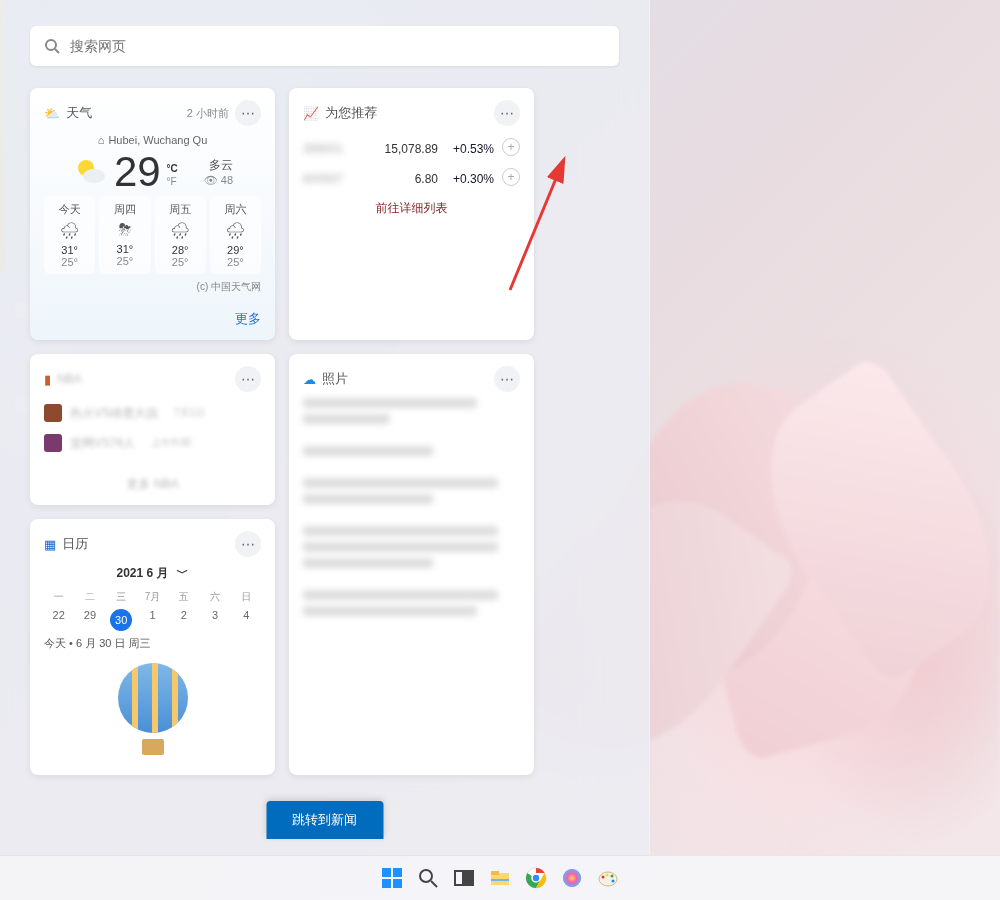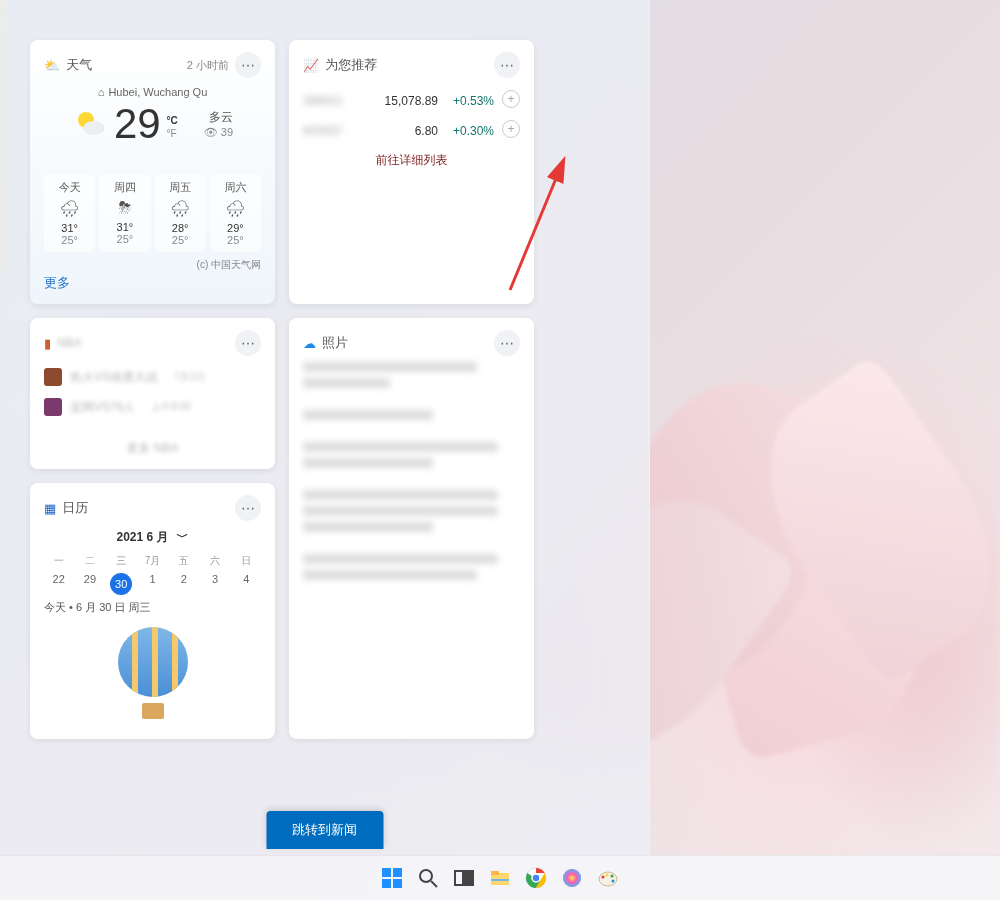--- a/index.html
+++ b/index.html
@@ -48,34 +48,34 @@
 
 .weather-card { background:linear-gradient(180deg,#ffffff,#eef5fb); }
 .w-loc { text-align:center;font-size:11px;color:#666;margin-top:8px;display:flex;justify-content:center;gap:4px;align-items:center;}
 .w-main { display:flex;align-items:center;justify-content:center;gap:6px;margin-top:2px;}
 .w-temp { font-size:42px;font-weight:300;color:#333;}
 .w-units { display:flex;flex-direction:column;font-size:10px;color:#888;line-height:1.3;margin-top:6px;}
 .w-units .active{color:#333;font-weight:600;}
 .w-cond { margin-left:20px;text-align:right;font-size:12px;color:#555;}
 .w-cond .aqi{font-size:11px;color:#888;}
 .w-icon{width:36px;height:36px;}
-.forecast { display:flex;gap:4px;margin-top:26px;}
+.forecast { display:flex;gap:4px;margin-top:0;}
 .fday { flex:1;background:rgba(255,255,255,0.6);border-radius:6px;padding:6px 2px;text-align:center;font-size:11px;color:#555;}
 .fday .fi{font-size:16px;margin:4px 0;}
 .fday .hi{color:#333;}
 .fday .lo{color:#888;}
 .w-src{font-size:10px;color:#888;text-align:right;margin-top:6px;}
-.w-more{text-align:left;color:#2173c9;font-size:13px;margin-top:2px;}
+.w-more{text-align:right;color:#2173c9;font-size:13px;margin-top:16px;}
 
 
 .stock-row{display:flex;align-items:flex-end;margin-top:12px;font-size:12px;}
 .stock-name{width:70px;}
 .sblur{filter:blur(3px);color:#aaa;}
 .stock-val{flex:1;text-align:right;color:#333;}
-.stock-chg{width:56px;text-align:right;color:#0f766e;}
+.stock-chg{width:56px;text-align:right;color:#0f172a;}
 .stock-add{width:18px;height:18px;border:1px solid #ccc;border-radius:50%;margin-left:8px;display:flex;align-items:center;justify-content:center;color:#aaa;font-size:12px;}
 .stock-link{text-align:center;color:#7f1d1d;font-size:12px;margin-top:14px;}
 
 
 .news-card .blurline{height:10px;background:#ddd;border-radius:3px;margin:6px 0;filter:blur(3px);}
 .news-card .bw60{width:60%;}.bw80{width:80%;}.bw90{width:90%;}.bw40{width:40%;}
 
 
 .sports-card{filter:none;position:relative;}
 .sports-card .sblurtxt{filter:blur(2px);color:#bbb;font-size:12px;}
@@ -89,21 +89,21 @@
 .cal-grid{display:grid;grid-template-columns:repeat(7,1fr);gap:2px;margin-top:8px;font-size:11px;text-align:center;color:#666;}
 .cal-grid .dh{color:#999;font-size:10px;}
 .cal-grid .d{padding:3px 0;}
 .cal-grid .today{background:#1a73e8;color:#fff;border-radius:50%;width:22px;height:22px;line-height:22px;margin:0 auto;}
 .cal-today-line{font-size:11px;color:#555;margin-top:2px;}
 .balloon{width:90px;height:100px;margin:12px auto 0;position:relative;}
 .balloon .top{width:70px;height:70px;border-radius:50%;background:linear-gradient(180deg,#7fb8e8,#4a8fd6);margin:0 auto;position:relative;overflow:hidden;}
 .balloon .top::after{content:"";position:absolute;inset:0;background:repeating-linear-gradient(90deg,transparent 0 14px,#f5c86b 14px 20px);}
 .balloon .basket{width:22px;height:16px;background:#d9a85e;margin:6px auto 0;border-radius:2px;}
 
-.jump-news{position:absolute;left:50%;transform:translateX(-50%);bottom:6px;background:#006cbe;color:#fff;font-size:13px;padding:10px 26px;border-radius:4px 4px 0 0;box-shadow:0 -2px 6px rgba(0,0,0,0.15);}
+.jump-news{position:absolute;left:50%;transform:translateX(-50%);bottom:16px;background:#006cbe;color:#fff;font-size:13px;padding:10px 26px;border-radius:4px 4px 0 0;box-shadow:0 -2px 6px rgba(0,0,0,0.15);}
 
 
 .arrow-annot{position:absolute;pointer-events:none;}
 
 
 .taskbar{position:absolute;left:0;right:0;bottom:0;height:45px;background:rgba(245,246,250,0.9);backdrop-filter:blur(20px);border-top:1px solid rgba(0,0,0,0.06);display:flex;align-items:center;justify-content:center;gap:8px;}
 .tb-icon{width:28px;height:28px;border-radius:4px;display:flex;align-items:center;justify-content:center;}
 .tb-icon svg{width:22px;height:22px;}
 .left-edge{position:absolute;left:0;top:0;width:6px;height:100%;background:linear-gradient(180deg,#ffe89a,#f5d96a 30%,transparent 30%);}
 .desk-icon{position:absolute;left:14px;width:20px;height:20px;background:#fff;border:1px solid #ccc;}
@@ -116,20 +116,27 @@
     <div class="petal p2"></div>
     <div class="petal p3"></div>
     <div class="petal p4"></div>
 </div>
 <div class="left-edge"></div>
 <div class="desk-icon" style="top:300px"></div>
 <div class="desk-icon" style="top:395px"></div>
 
 <div class="widgets-panel">
 
+  <div class="search-box">
+    <svg>
+        <circle cx="7" cy="7" r="5"></circle>
+        <line x1="11" y1="11" x2="15" y2="15"></line>
+      </svg>
+    <input placeholder="搜索网页" style="">
+  </div>
 
   <div class="widgets-grid">
 
     <div class="card weather-card" style="grid-row:span 1;">
       <div class="card-head">
         <span>⛅</span>
         <span>天气</span>
         <span class="spacer"></span>
         <span class="sub">2 小时前</span>
         <span class="more-btn"></span>
@@ -143,21 +150,21 @@
             <circle cx="14" cy="14" r="8" fill="#fdd835"></circle>
             <ellipse cx="22" cy="22" rx="11" ry="7" fill="#eceff1"></ellipse>
           </svg>
         <span class="w-temp">29</span>
         <span class="w-units">
             <span class="active">°C</span>
             <span>°F</span>
           </span>
         <span class="w-cond">
             <div>多云</div>
-            <div class="aqi"><span>👁</span> <span>39</span></div>
+            <div class="aqi"><span>👁</span> <span>48</span></div>
           </span>
       </div>
       <div class="forecast">
         <div class="fday">
             <div>今天</div>
             <div class="fi">🌧</div>
             <div class="hi">31°</div>
             <div class="lo">25°</div>
           </div>
         <div class="fday">

